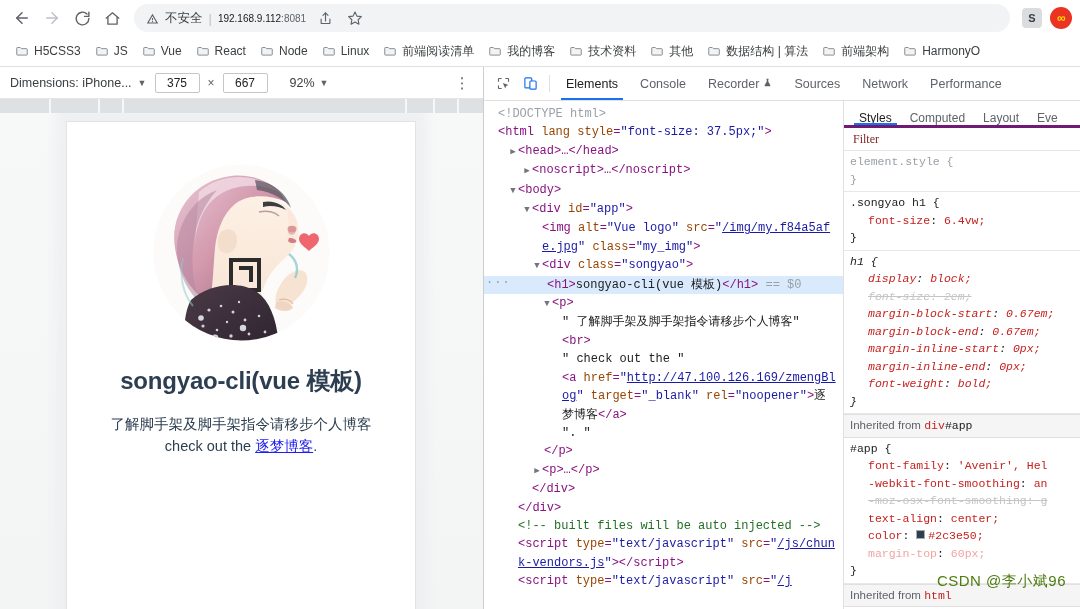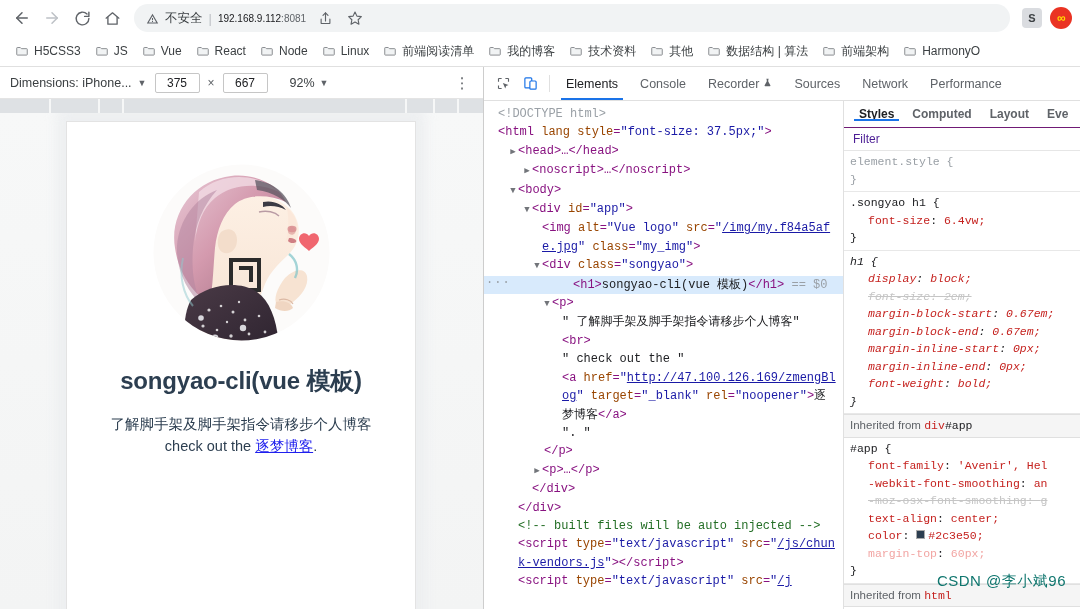--- a/index.html
+++ b/index.html
@@ -206,37 +206,38 @@
     color:#72757a; font-size:9px; display:inline-block;
     width:10px; text-align:center;
   }
 
   
   #styles-pane {
     flex:1; min-width:0; display:flex; flex-direction:column;
     background:#fff; overflow:hidden; position:relative;
   }
   #styles-tabbar {
-    height:27px; flex:none; display:flex; align-items:center;
-    border-bottom:1px solid #701a75; padding-left:6px; overflow:hidden;font-weight:bold;
+    height:27px; flex:none; display:flex; align-items:flex-end;
+    border-bottom:3px solid #701a75; padding-left:6px; overflow:hidden;
   }
   .st-tab {
     padding:0 9px; display:flex; align-items:center;
     font-size:12px; color:#5f6368; white-space:nowrap;
     flex:none; position:relative;
   }
   .st-tab.active { color:#202124; }
   .st-tab.active::after {
     content:""; position:absolute; left:4px; right:4px; bottom:0;
     height:2px; background:#1a73e8;
   }
   #styles-filter {
     height:23px; flex:none; display:flex; align-items:center;
-    padding:0 9px; font-size:12px; color:#4c1d95;
+    padding:0 9px; font-size:12px; color:#7f1d1d;
     border-bottom:1px solid #e6e6e6;
+    font-family:Liberation Serif, serif;
   }
   #styles-scroll {
     flex:1; overflow:hidden;
     font-family:"Liberation Mono", monospace;
     font-size:11.5px; line-height:17.5px; color:#202124;
   }
   .rule-block { border-bottom:1px solid #e8e8e8; padding:2px 0 3px 6px; }
   .rule-sel { color:#202124; }
   .rule-sel.greyed { color:#9aa0a6; }
   .decl { padding-left:18px; white-space:nowrap; }
@@ -256,21 +257,21 @@
   .inherit-hdr .elname2 { color:#202124; font-family:"Liberation Mono", monospace; }
   .swatch {
     display:inline-block; width:9px; height:9px;
     border:1px solid #aaa; vertical-align:middle;
     margin-right:3px; position:relative; top:-1px;
   }
 
   #watermark {
     position:absolute; right:14px; bottom:18px;
     font-family:"Liberation Sans", sans-serif;
-    font-size:15px; color:#0f766e; white-space:nowrap;
+    font-size:15px; color:#4d7c0f; white-space:nowrap;
     pointer-events:none; letter-spacing:.5px;margin-top:27px;
   }
 </style>
 </head>
 <body>
 
 <div id="browser-chrome">
 
   <div id="nav-bar">
     <div class="nav-btn">
@@ -613,21 +614,21 @@
         <div class="dom-line" style="padding-left:38px"><span class="arrow">▶</span><span class="tag">&lt;noscript&gt;…&lt;/noscript&gt;</span></div>
 
         <div class="dom-line" style="padding-left:24px"><span class="arrow">▼</span><span class="tag">&lt;body&gt;</span></div>
 
         <div class="dom-line" style="padding-left:38px"><span class="arrow">▼</span><span class="tag">&lt;</span><span class="tag">div</span> <span class="attr">id</span><span class="tag">=</span><span class="val">"</span><span class="val">app</span><span class="val">"</span><span class="tag">&gt;</span></div>
 
         <div class="dom-line" style="padding-left:58px"><span class="tag">&lt;</span><span class="tag">img</span> <span class="attr">alt</span><span class="tag">=</span><span class="val">"</span><span class="val">Vue logo</span><span class="val">"</span> <span class="attr">src</span><span class="tag">=</span><span class="val">"</span><span class="lnk">/img/my.f84a5afe.jpg</span><span class="val">"</span> <span class="attr">class</span><span class="tag">=</span><span class="val">"</span><span class="val">my_img</span><span class="val">"</span><span class="tag">&gt;</span></div>
 
         <div class="dom-line" style="padding-left:48px"><span class="arrow">▼</span><span class="tag">&lt;</span><span class="tag">div</span> <span class="attr">class</span><span class="tag">=</span><span class="val">"</span><span class="val">songyao</span><span class="val">"</span><span class="tag">&gt;</span></div>
 
-        <div class="dom-line sel" style="padding-left:89px"><span class="tag">&lt;h1&gt;</span><span class="txt">songyao-cli(vue 模板)</span><span class="tag">&lt;/h1&gt;</span> <span class="dollar">== $0</span></div>
+        <div class="dom-line sel" style="padding-left:63px"><span class="tag">&lt;h1&gt;</span><span class="txt">songyao-cli(vue 模板)</span><span class="tag">&lt;/h1&gt;</span> <span class="dollar">== $0</span></div>
 
         <div class="dom-line" style="padding-left:58px"><span class="arrow">▼</span><span class="tag">&lt;p&gt;</span></div>
 
         <div class="dom-line" style="padding-left:78px"><span class="txt">" 了解脚手架及脚手架指令请移步个人博客"</span></div>
 
         <div class="dom-line" style="padding-left:78px"><span class="tag">&lt;br&gt;</span></div>
 
         <div class="dom-line" style="padding-left:78px"><span class="txt">" check out the "</span></div>
 
         <div class="dom-line" style="padding-left:78px"><span class="tag">&lt;</span><span class="tag">a</span> <span class="attr">href</span><span class="tag">=</span><span class="val">"</span><span class="lnk">http://47.100.126.169/zmengBlog</span><span class="val">"</span> <span class="attr">target</span><span class="tag">=</span><span class="val">"</span><span class="val">_blank</span><span class="val">"</span> <span class="attr">rel</span><span class="tag">=</span><span class="val">"</span><span class="val">noopener</span><span class="val">"</span><span class="tag">&gt;</span><span class="txt">逐梦博客</span><span class="tag">&lt;/a&gt;</span></div>

